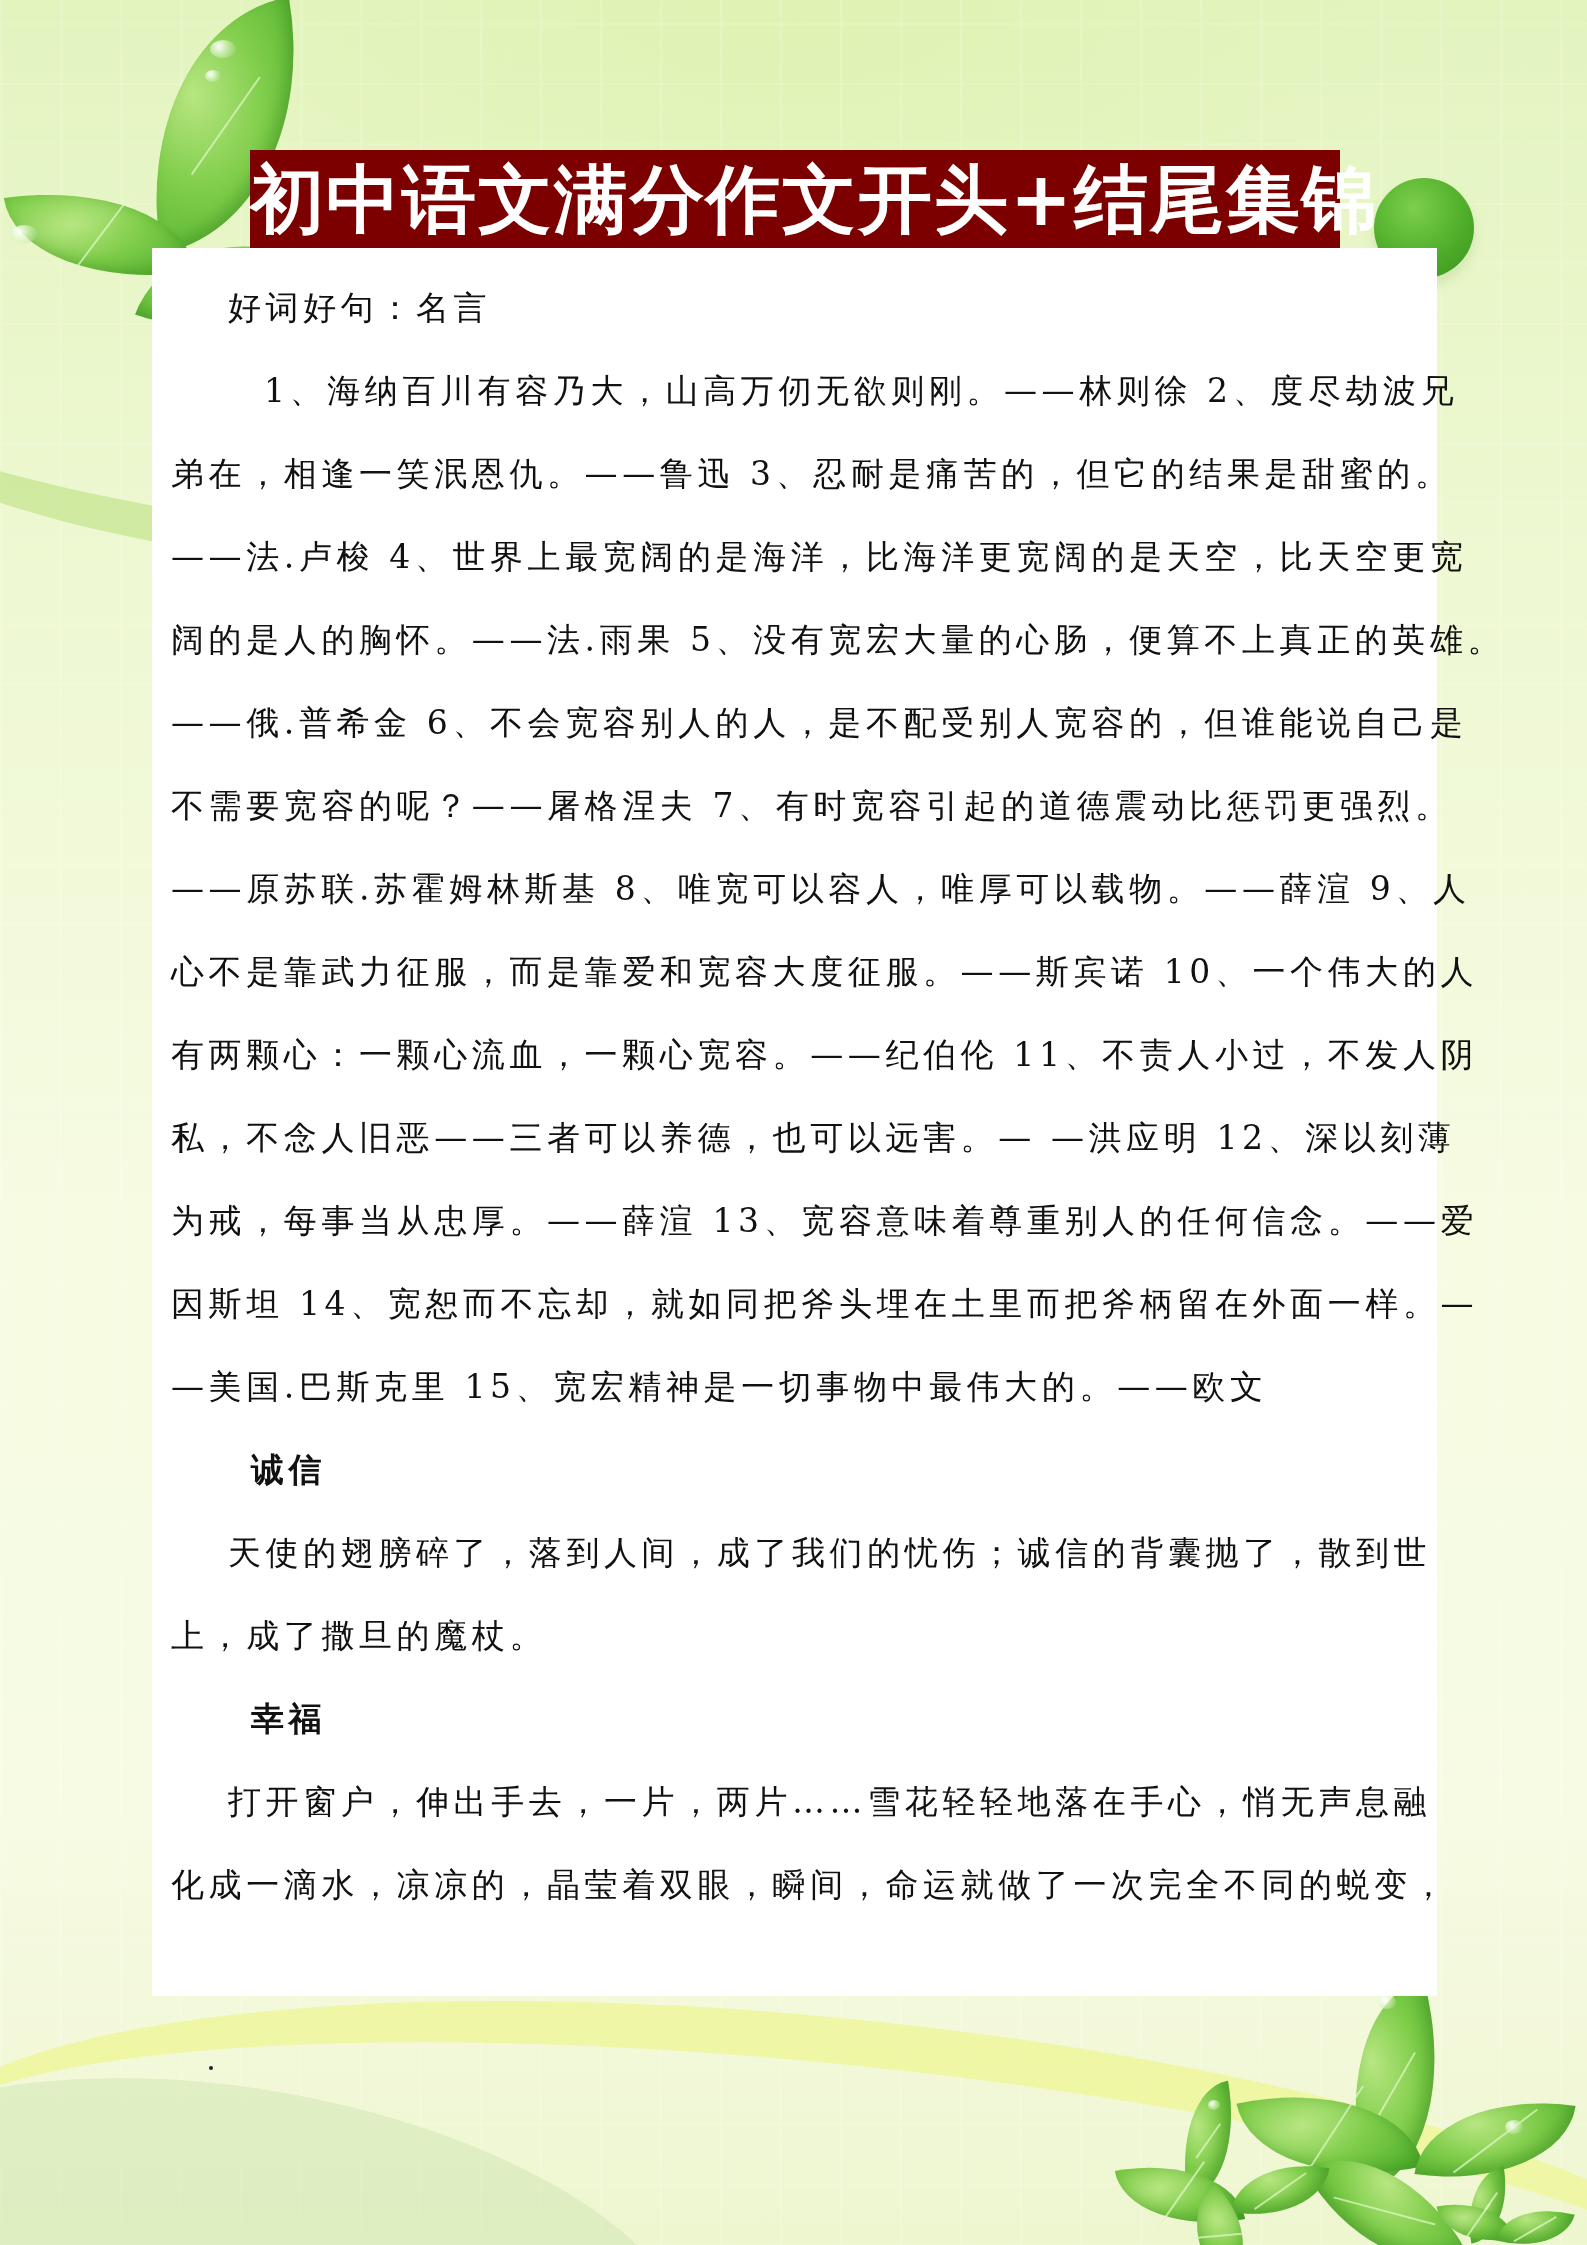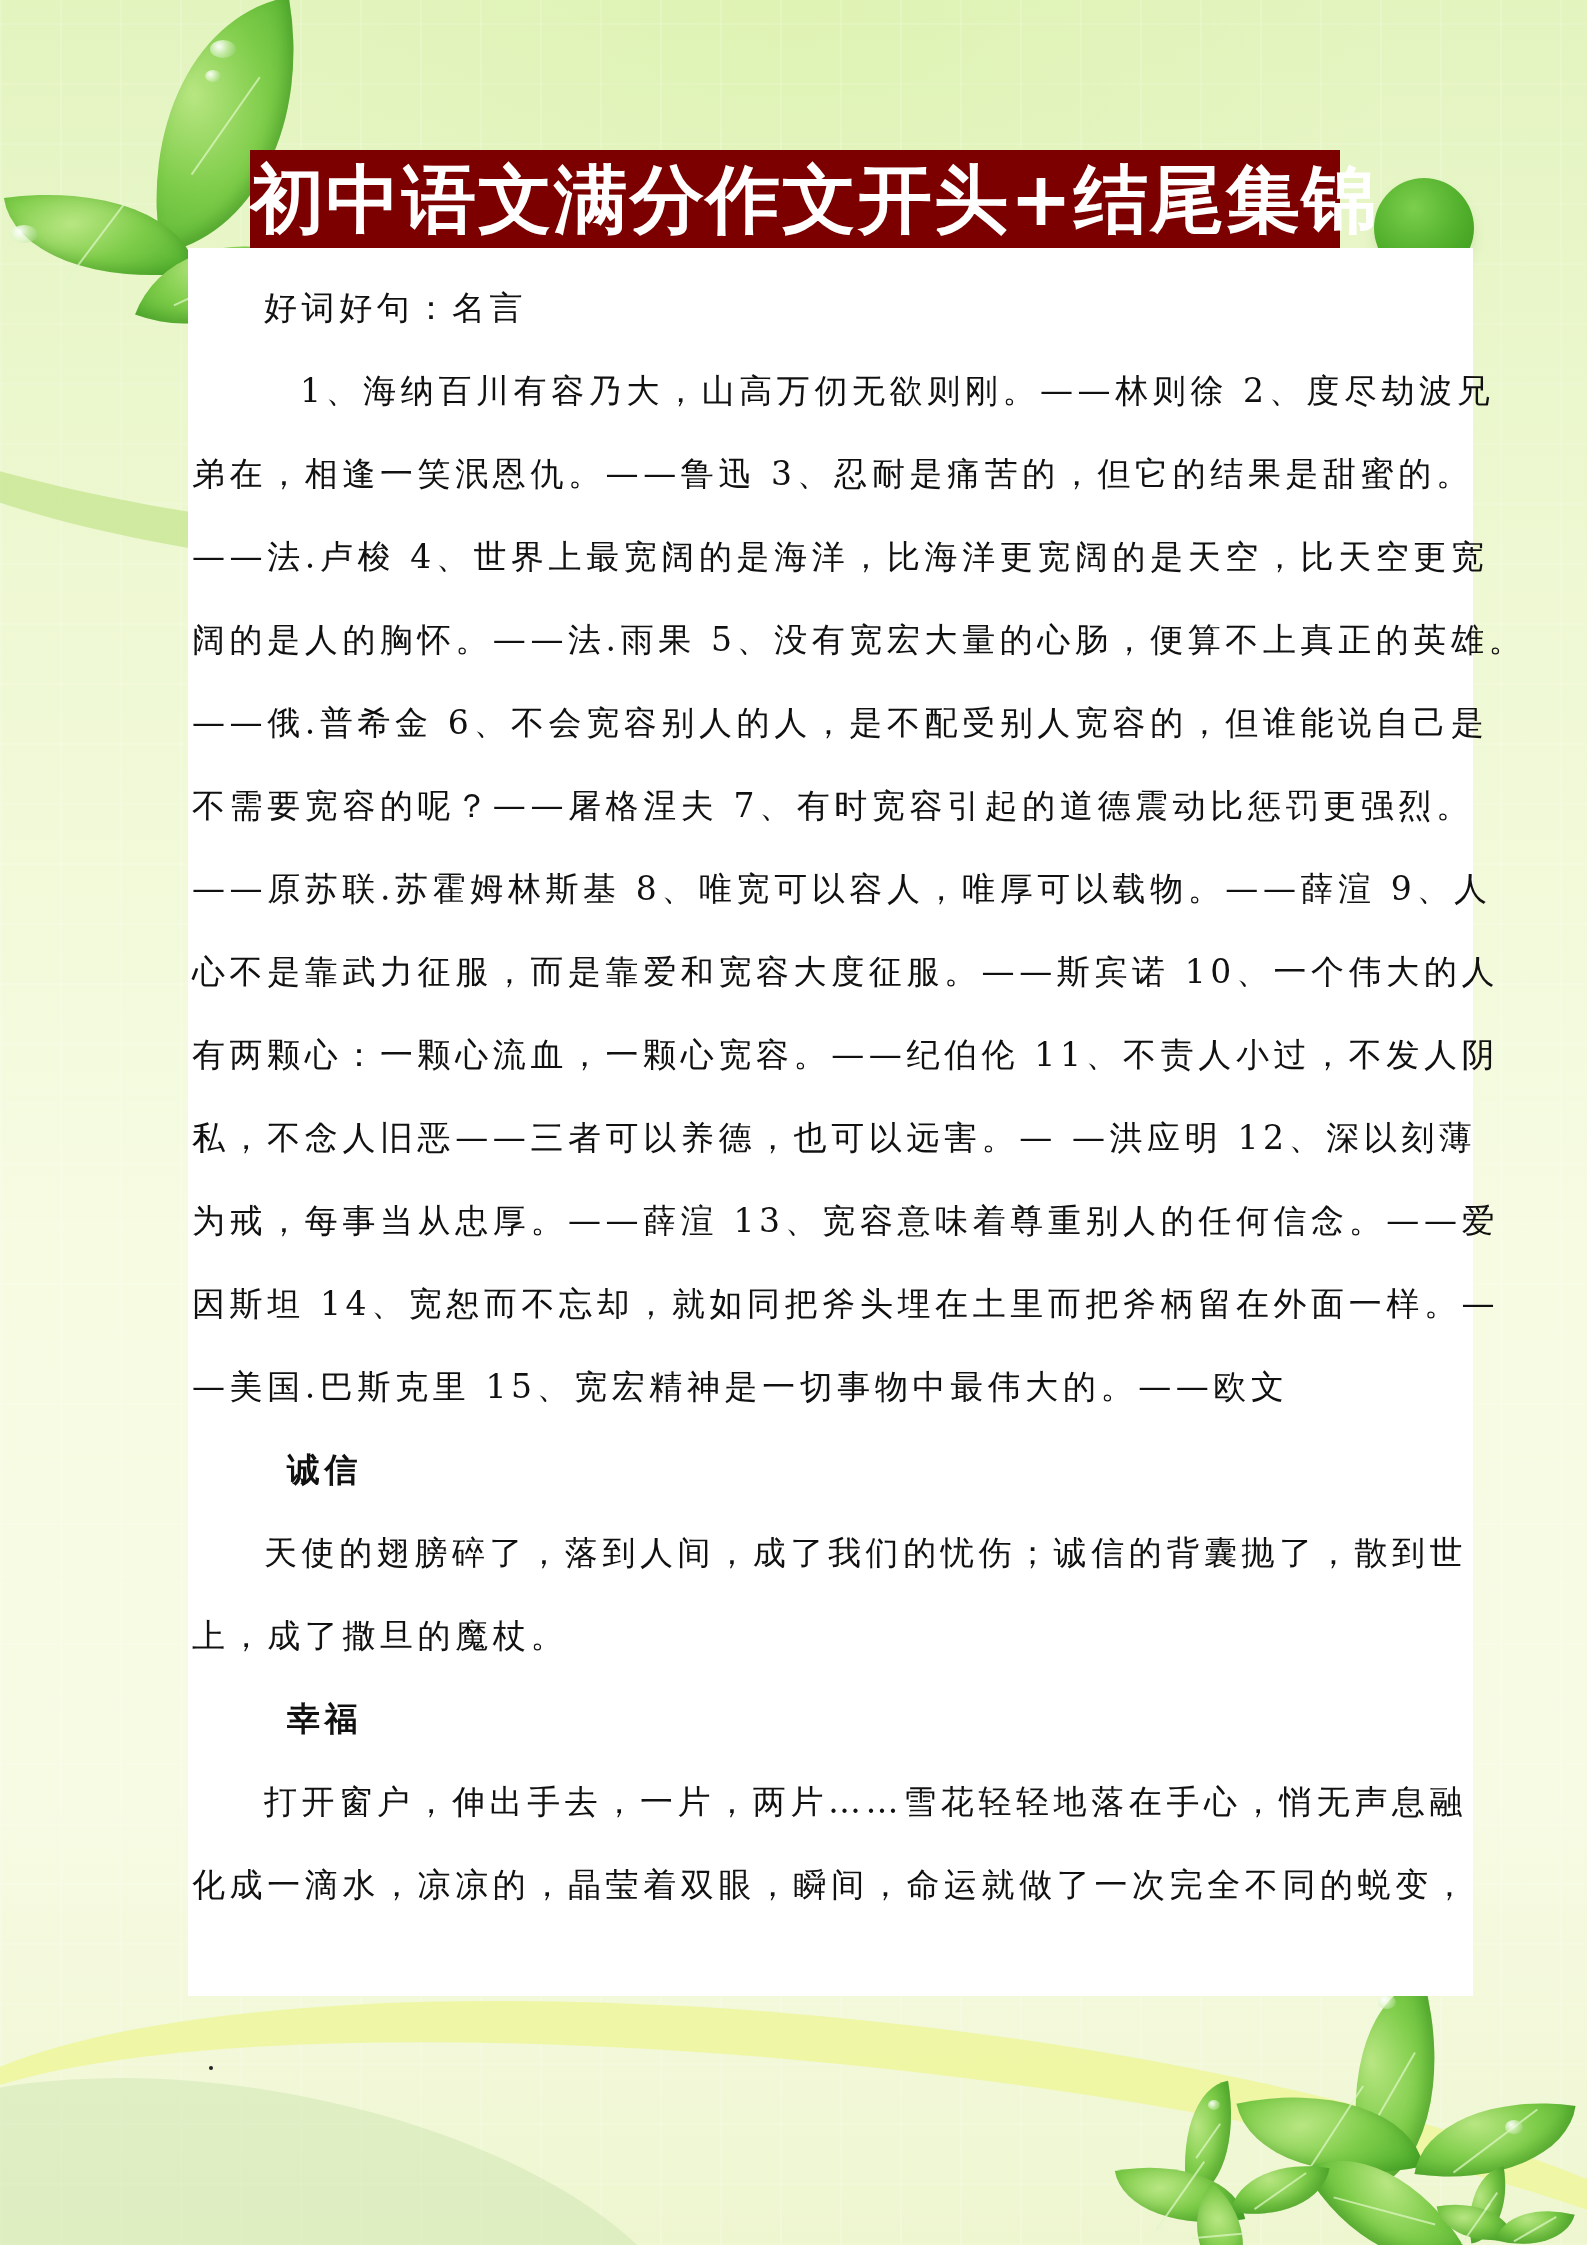--- a/index.html
+++ b/index.html
@@ -117,30 +117,29 @@
     .content {
       position: absolute;
       left: 152px;
       top: 248px;
       width: 1285px;
       height: 1748px;
       background: #ffffff;
       z-index: 2;
       box-sizing: border-box;
       padding: 18px 0 0 0;
-      margin-left: 36px;
     }
     .line {
       font-size: 33px;
       line-height: 83px;
       height: 83px;
       color: #111111;
       white-space: nowrap;
       letter-spacing: 4.6px;
-      padding-left: 4px;
+      padding-left: 19px;
     }
     .line.indent {
       padding-left: 76px;
     }
     .line.indent-num {
       padding-left: 112px;
       text-align: center;
     }
     .line.heading {
       padding-left: 99px;

